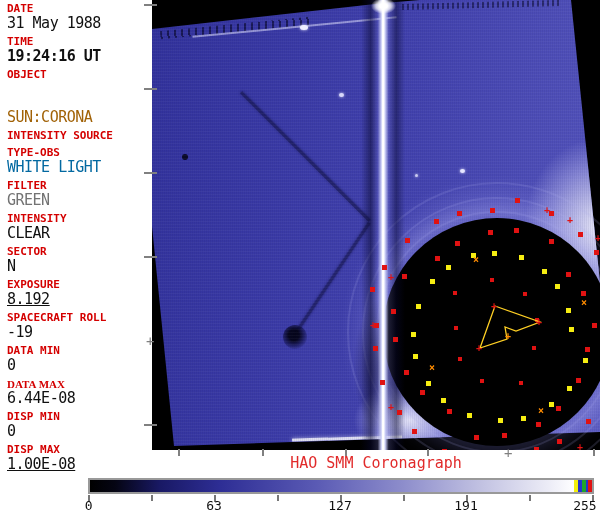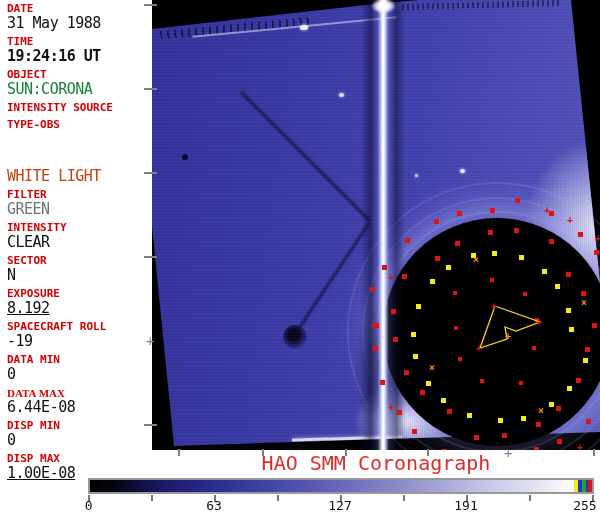--- a/index.html
+++ b/index.html
@@ -54,21 +54,21 @@
   .dot{position:absolute;}
   .mark{position:absolute;font-size:10px;line-height:8px;font-weight:bold;
         font-family:"DejaVu Sans Mono",monospace;}
   .poly-svg{position:absolute;left:0;top:0;overflow:visible;}
   
   .fid-h{position:absolute;height:2px;width:13px;}
   .fid-v{position:absolute;width:2px;height:7px;}
   .fid-plus{position:absolute;font-size:14px;line-height:10px;font-family:"DejaVu Sans Mono",monospace;}
   
   .title{position:absolute;left:152px;top:453px;width:448px;text-align:center;
-         font-size:20px;line-height:21px;letter-spacing:0px;}
+         font-size:15px;line-height:21px;letter-spacing:0px;}
   
   .cbar{position:absolute;left:88px;top:478px;width:506px;height:16px;border:2px solid #999;
         box-sizing:border-box;}
   .cbar-stripe{position:absolute;top:0;height:100%;}
   .cbar-tick{position:absolute;top:495px;width:2px;height:7px;}
   .cbar-label{position:absolute;top:500px;font-size:13px;line-height:12px;color:#111;}
 </style>
 </head>
 <body>
 
@@ -78,28 +78,28 @@
       <div class="meta-item">
         <div class="meta-label" style="color: rgb(212, 0, 0);">DATE</div>
         <div class="meta-value" style="color: rgb(16, 16, 16);">31 May 1988</div>
       </div>
       <div class="meta-item">
         <div class="meta-label" style="color: rgb(212, 0, 0);">TIME</div>
         <div class="meta-value" style="color: rgb(16, 16, 16); font-weight: bold;">19:24:16 UT</div>
       </div>
       <div class="meta-item">
         <div class="meta-label" style="color: rgb(212, 0, 0);">OBJECT</div>
-        <div class="meta-value" style="color: #15803d;">SUN:CORONA</div>
+        <div class="meta-value" style="color: #a16207; margin-top: 28px;">SUN:CORONA</div>
       </div>
       <div class="meta-item">
         <div class="meta-label" style="color: rgb(212, 0, 0);">INTENSITY SOURCE</div>
       </div>
       <div class="meta-item">
         <div class="meta-label" style="color: rgb(212, 0, 0);">TYPE-OBS</div>
-        <div class="meta-value" style="color: #c2410c; margin-top: 37px;">WHITE LIGHT</div>
+        <div class="meta-value" style="color: #0369a1;">WHITE LIGHT</div>
       </div>
       <div class="meta-item">
         <div class="meta-label" style="color: rgb(212, 0, 0);">FILTER</div>
         <div class="meta-value" style="color: #737373;">GREEN</div>
       </div>
       <div class="meta-item">
         <div class="meta-label" style="color: rgb(212, 0, 0);">INTENSITY</div>
         <div class="meta-value" style="color: rgb(16, 16, 16);">CLEAR</div>
       </div>
       <div class="meta-item">

